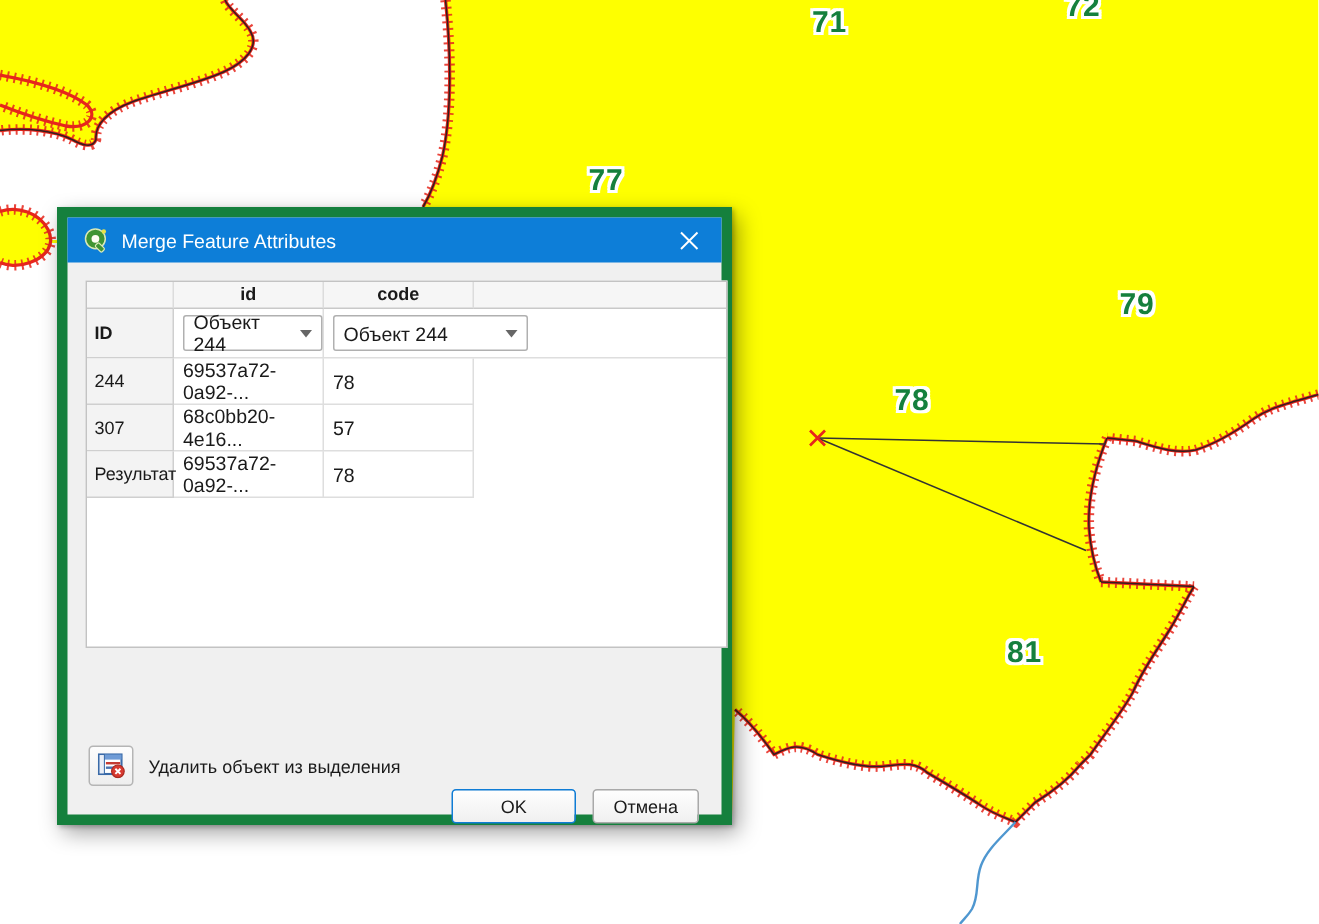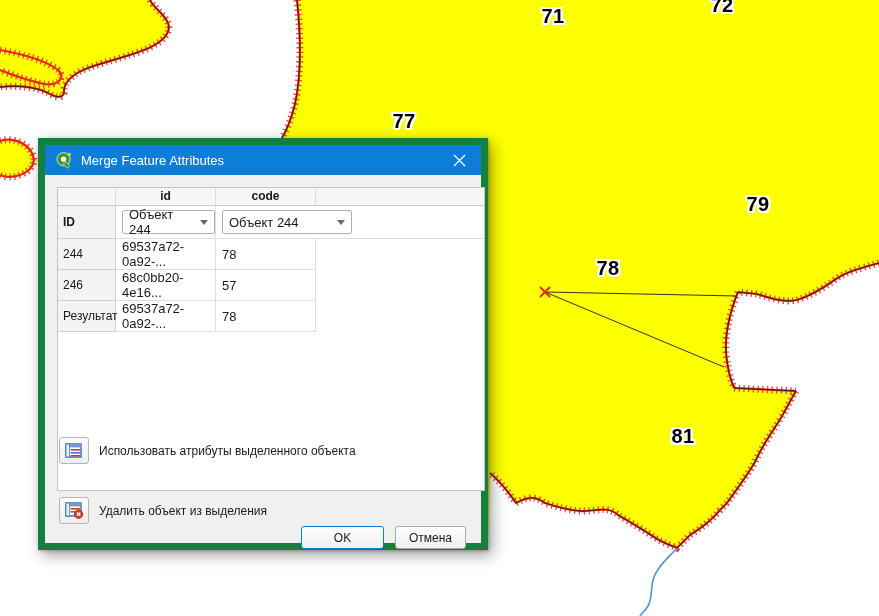--- a/index.html
+++ b/index.html
@@ -4,21 +4,21 @@
 <style>
   html,body{margin:0;padding:0;}
   body{
     width:879px;height:616px;position:relative;overflow:hidden;
     font-family:"Liberation Sans","DejaVu Sans",sans-serif;
     background:#fff;
   }
   
   .map{position:absolute;inset:0;width:879px;height:616px;}
   .map-label{
-    position:absolute;font-size:20px;font-weight:600;color:#000000;
+    position:absolute;font-size:20px;font-weight:600;color:#15803d;
     transform:translate(-50%,-50%);letter-spacing:.5px;
     text-shadow:-2px 0 0 #fff,2px 0 0 #fff,0 -2px 0 #fff,0 2px 0 #fff,
       -1px -1px 0 #fff,1px 1px 0 #fff,-1px 1px 0 #fff,1px -1px 0 #fff,
       -2px -2px 0 #fff,2px 2px 0 #fff,-2px 2px 0 #fff,2px -2px 0 #fff;
     pointer-events:none;
   }
   
   .dialog{
     position:absolute;left:38px;top:138px;width:450px;height:412px;
     background:#f0f0f0;border:7px solid #15803d;box-sizing:border-box;
@@ -30,21 +30,21 @@
     display:flex;align-items:center;color:#fff;
   }
   .titlebar .app-icon{width:18px;height:18px;margin:0 8px 0 10px;flex:0 0 auto;}
   .titlebar .title{font-size:13px;}
   .close-btn{
     position:absolute;right:0;top:0;width:44px;height:30px;display:flex;
     align-items:center;justify-content:center;cursor:pointer;
   }
   
   .dlg-table{
-    position:absolute;left:12px;top:42px;width:428px;height:304px;
+    position:absolute;left:12px;top:42px;width:428px;height:245px;
     background:#fff;border:1px solid #c3c3c3;box-sizing:border-box;overflow:hidden;
   }
   .trow{display:grid;grid-template-columns:58px 100px 100px 1fr;}
   .thead .cell{
     height:17px;line-height:17px;font-weight:bold;text-align:center;
     background:#f6f6f6;border-right:1px solid #dcdcdc;border-bottom:1px solid #c9c9c9;
     font-size:12px;
   }
   .thead .cell:last-child{border-right:none;}
   .rowhead{
@@ -208,47 +208,34 @@
     </div>
 
     <div class="trow row-data">
       <div class="rowhead">244</div>
       <div class="cellv">69537a72-0a92-...</div>
       <div class="cellv">78</div>
       <div class="cellv no-r" style="border-bottom:none;"></div>
     </div>
 
     <div class="trow row-data">
-      <div class="rowhead">246</div>
+      <div class="rowhead">307</div>
       <div class="cellv">68c0bb20-4e16...</div>
       <div class="cellv">57</div>
       <div class="cellv no-r" style="border-bottom:none;"></div>
     </div>
 
     <div class="trow row-data">
       <div class="rowhead">Результат</div>
       <div class="cellv">69537a72-0a92-...</div>
       <div class="cellv">78</div>
       <div class="cellv no-r" style="border-bottom:none;"></div>
     </div>
   </div>
 
-  <div class="action-row" style="top:292px;">
-    <div class="tool-btn">
-      <svg width="18" height="16" viewBox="0 0 18 16">
-        <rect x="1" y="1" width="15" height="13" fill="#ffffff" stroke="#3a6aa8" stroke-width="1.4"></rect>
-        <rect x="1" y="1" width="15" height="3.4" fill="#6f9bd6"></rect>
-        <rect x="1" y="1" width="3.6" height="13" fill="#e9eef7" stroke="#3a6aa8" stroke-width="0.7"></rect>
-        <rect x="5.6" y="6" width="9.5" height="1.6" fill="#c43b33"></rect>
-        <rect x="5.6" y="9" width="9.5" height="1.6" fill="#4a72b0"></rect>
-        <rect x="5.6" y="12" width="9.5" height="1.3" fill="#c43b33"></rect>
-      </svg>
-    </div>
-    <span class="action-label">Использовать атрибуты выделенного объекта</span>
-  </div>
 
 
   <div class="action-row" style="top:352px;">
     <div class="tool-btn">
       <svg width="19" height="17" viewBox="0 0 19 17">
         <rect x="1" y="1" width="15" height="13" fill="#ffffff" stroke="#3a6aa8" stroke-width="1.4"></rect>
         <rect x="1" y="1" width="15" height="3.4" fill="#6f9bd6"></rect>
         <rect x="1" y="1" width="3.6" height="13" fill="#e9eef7" stroke="#3a6aa8" stroke-width="0.7"></rect>
         <rect x="5.6" y="6" width="9.5" height="1.6" fill="#c43b33"></rect>
         <rect x="5.6" y="9" width="9.5" height="1.6" fill="#4a72b0"></rect>

